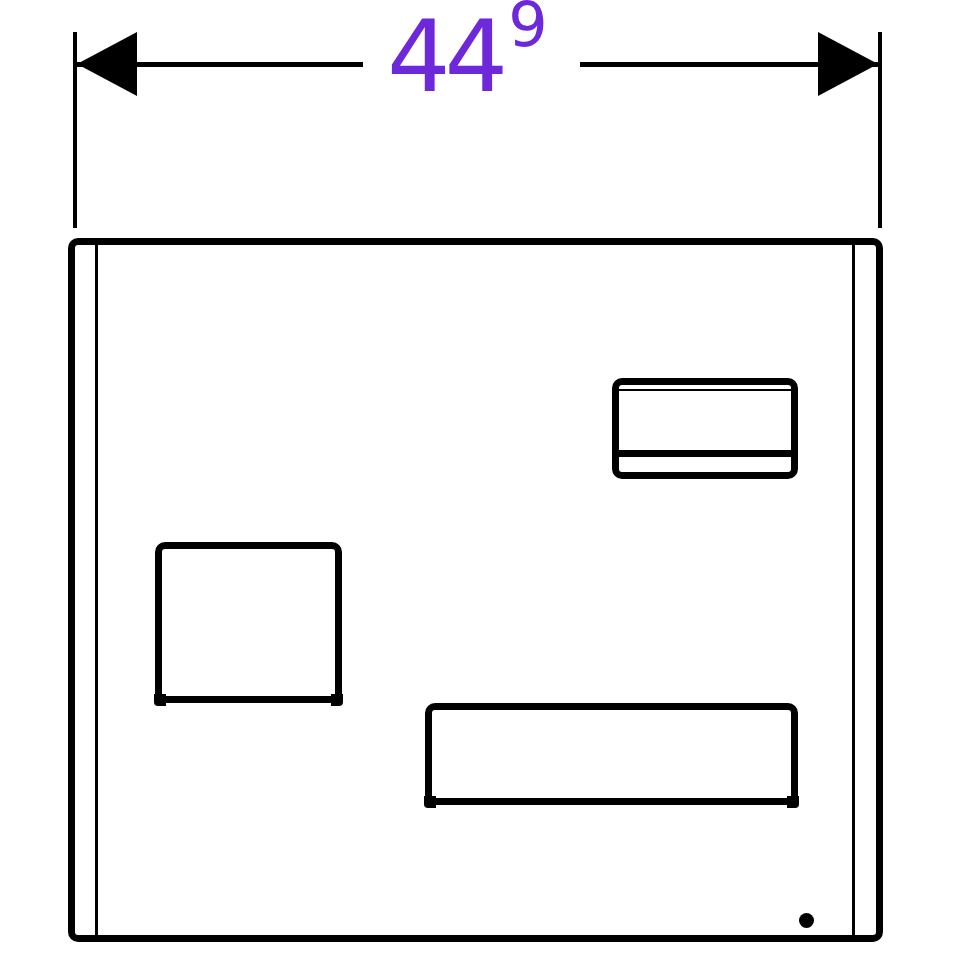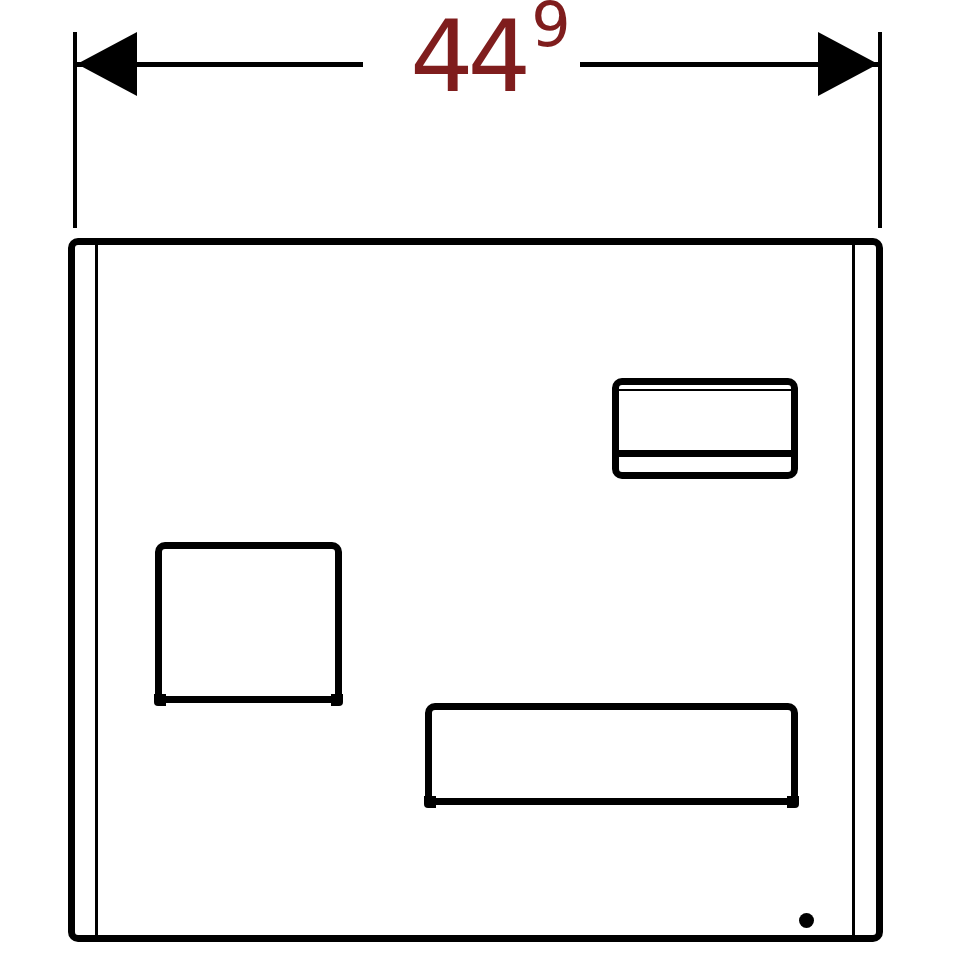--- a/index.html
+++ b/index.html
@@ -16,22 +16,22 @@
   .ext-left{left:73px;}
   .ext-right{left:878px;}
   .dim-seg{height:5px;top:62px;}
   .dim-seg-left{left:77px;width:286px;}
   .dim-seg-right{left:580px;width:298px;}
   .arrow{position:absolute;width:0;height:0;top:32px;
          border-top:32px solid transparent;border-bottom:32px solid transparent;}
   .arrow-left{left:77px;border-right:60px solid #000;}
   .arrow-right{left:818px;border-left:60px solid #000;}
   .dim-label{
-    position:absolute;left:410px;top:7px;
-    font-size:100px;line-height:1;letter-spacing:-6px;color:#7f1d1d;
+    position:absolute;left:387px;top:7px;
+    font-size:100px;line-height:1;letter-spacing:-6px;color:#6d28d9;
     white-space:nowrap;
   }
   .dim-sup{
     font-size:62px;letter-spacing:0;
     position:relative;top:-45px;margin-left:6px;
   }
   
   .main-rect{
     position:absolute;left:68px;top:238px;width:815px;height:704px;
     box-sizing:border-box;border:7px solid #000;border-radius:10px;

